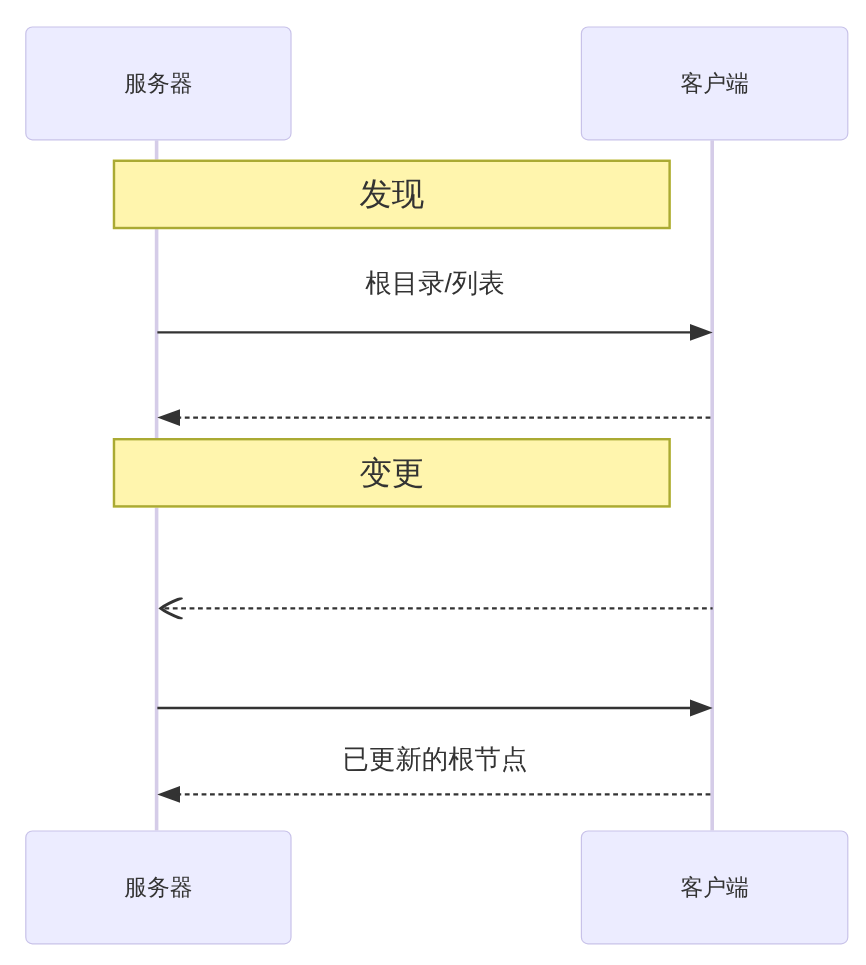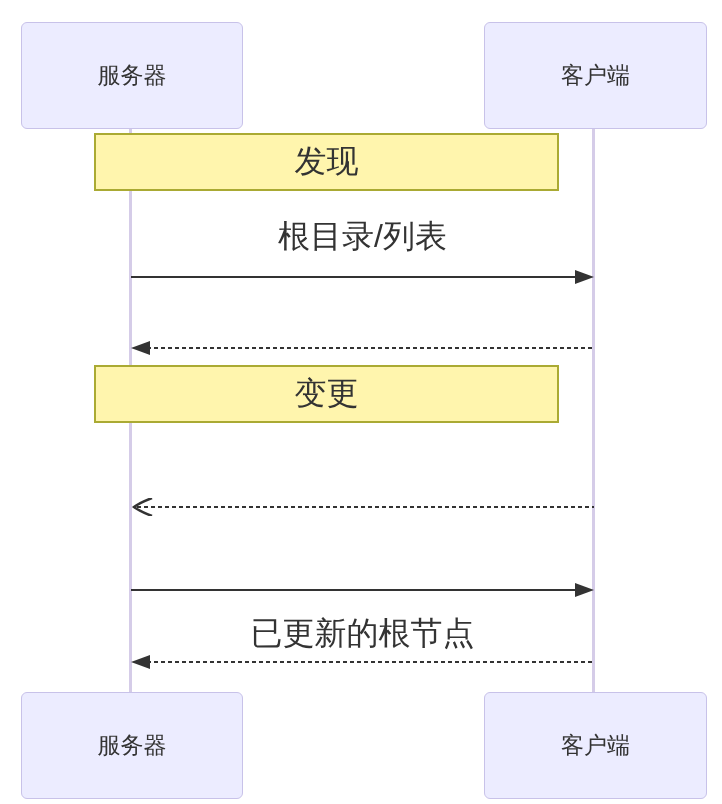--- a/index.html
+++ b/index.html
@@ -27,57 +27,57 @@
     top: 117px;
     height: 575px;
     width: 3px;
     background: var(--lifeline);
   }
   .lifeline.left  { left: 129px; }
   .lifeline.right { left: 592px; }
   .actor-box {
     position: absolute;
     width: 222px;
-    height: 107px;
+    height: 95px;
     background: var(--actor-fill);
     border: 1.5px solid var(--actor-border);
     border-radius: 6px;
     display: flex;
     align-items: center;
     justify-content: center;
-    font-size: 23px;
+    font-size: 19px;
     box-sizing: border-box;
   }
   .actor-box.tl { left: 21px;  top: 22px;  }
   .actor-box.tr { left: 484px; top: 22px;  width: 223px; }
   .actor-box.bl { left: 21px;  top: 692px; }
   .actor-box.br { left: 484px; top: 692px; width: 223px; }
   .note-box {
     position: absolute;
     left: 94px;
     width: 465px;
     height: 58px;
     background: var(--note-fill);
     border: 2px solid var(--note-border);
     display: flex;
     align-items: center;
     justify-content: center;
-    font-size: 32px;
+    font-size: 27px;
     box-sizing: border-box;
   }
   .note-box.discovery { top: 133px; }
   .note-box.change    { top: 365px; }
   .msg-label {
     position: absolute;
     left: 131px;
     width: 463px;
     height: 34px;
     line-height: 34px;
     text-align: center;
-    font-size: 32px;
+    font-size: 22px;
   }
   .msg-arrow {
     position: absolute;
     left: 131px;
     width: 463px;
     height: 18px;
     color: var(--arrow);
   }
   .m1-label { top: 219px; }
   .m1-arrow { top: 268px; }

